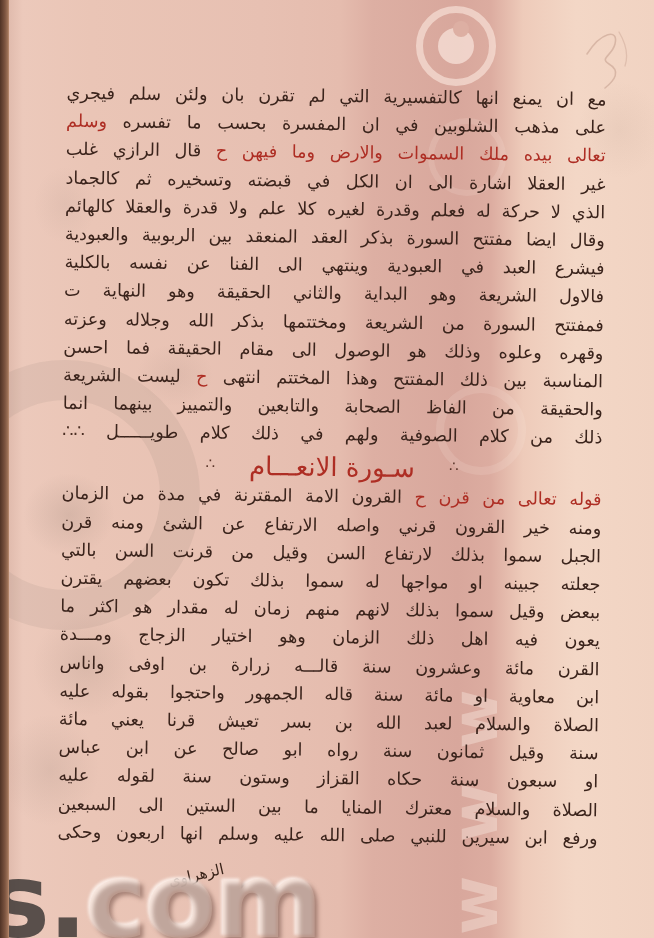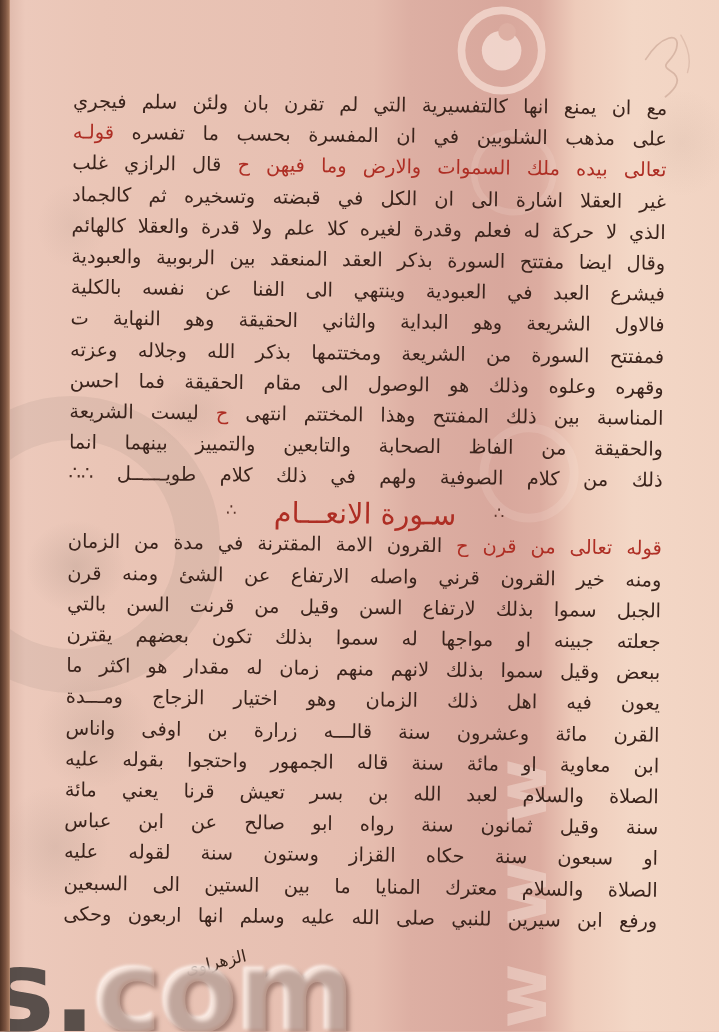--- a/index.html
+++ b/index.html
@@ -81,21 +81,21 @@
 
   <div class="vwm">www</div>
 
   <svg class="pencil" width="64" height="78" viewBox="0 0 64 78">
     <path d="M12 40 C 26 18, 44 14, 40 30 C 37 42, 24 44, 34 50 C 46 57, 40 66, 30 74" fill="none" stroke="rgba(164,120,104,.55)" stroke-width="1.6" stroke-linecap="round"></path>
     <path d="M44 18 C 50 28, 54 40, 50 52" fill="none" stroke="rgba(164,120,104,.4)" stroke-width="1.3" stroke-linecap="round"></path>
   </svg>
 
   <div class="textblock">
       <div class="line"><span class="ink">مع ان يمنع انها كالتفسيرية التي لم تقرن بان ولئن سلم فيجري</span></div>
-      <div class="line"><span class="ink">على مذهب الشلوبين في ان المفسرة بحسب ما تفسره </span><span class="rubric">قولـه</span></div>
+      <div class="line"><span class="ink">على مذهب الشلوبين في ان المفسرة بحسب ما تفسره </span><span class="rubric">وسلم</span></div>
       <div class="line"><span class="rubric">تعالى بيده ملك السموات والارض وما فيهن ح </span><span class="ink">قال الرازي غلب</span></div>
       <div class="line"><span class="ink">غير العقلا اشارة الى ان الكل في قبضته وتسخيره ثم كالجماد</span></div>
       <div class="line"><span class="ink">الذي لا حركة له فعلم وقدرة لغيره كلا علم ولا قدرة والعقلا كالهائم</span></div>
       <div class="line"><span class="ink">وقال ايضا مفتتح السورة بذكر العقد المنعقد بين الربوبية والعبودية</span></div>
       <div class="line"><span class="ink">فيشرع العبد في العبودية وينتهي الى الفنا عن نفسه بالكلية</span></div>
       <div class="line"><span class="ink">فالاول الشريعة وهو البداية والثاني الحقيقة وهو النهاية ت</span></div>
       <div class="line"><span class="ink">فمفتتح السورة من الشريعة ومختتمها بذكر الله وجلاله وعزته</span></div>
       <div class="line"><span class="ink">وقهره وعلوه وذلك هو الوصول الى مقام الحقيقة فما احسن</span></div>
       <div class="line"><span class="ink">المناسبة بين ذلك المفتتح وهذا المختتم انتهى </span><span class="rubric">ح</span><span class="ink"> ليست الشريعة</span></div>
       <div class="line"><span class="ink">والحقيقة من الفاظ الصحابة والتابعين والتمييز بينهما انما</span></div>

